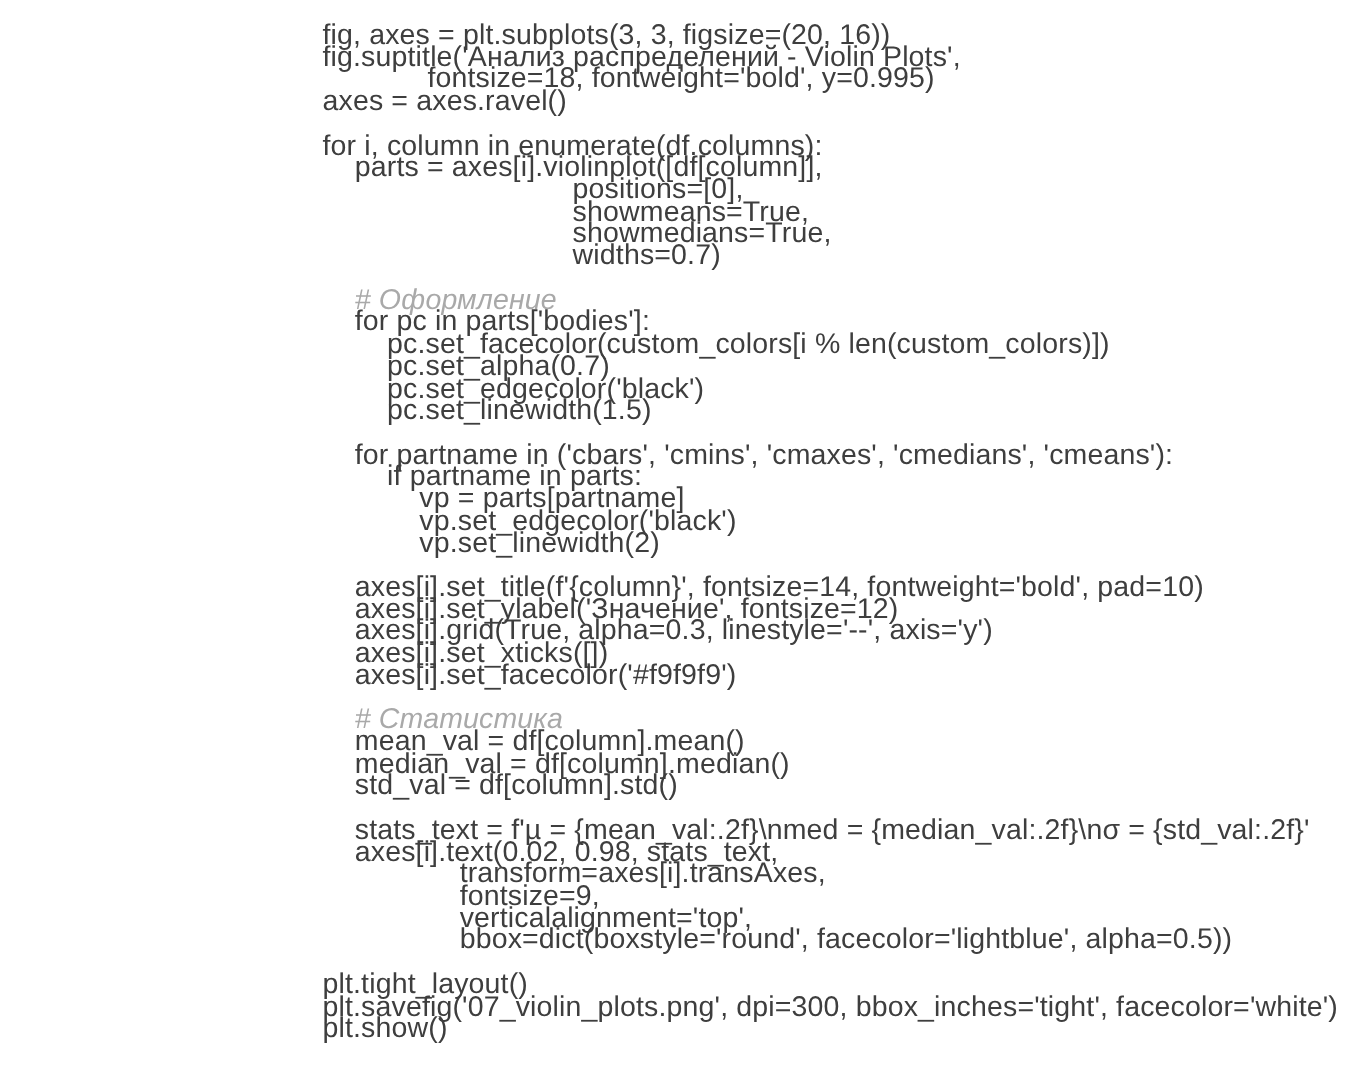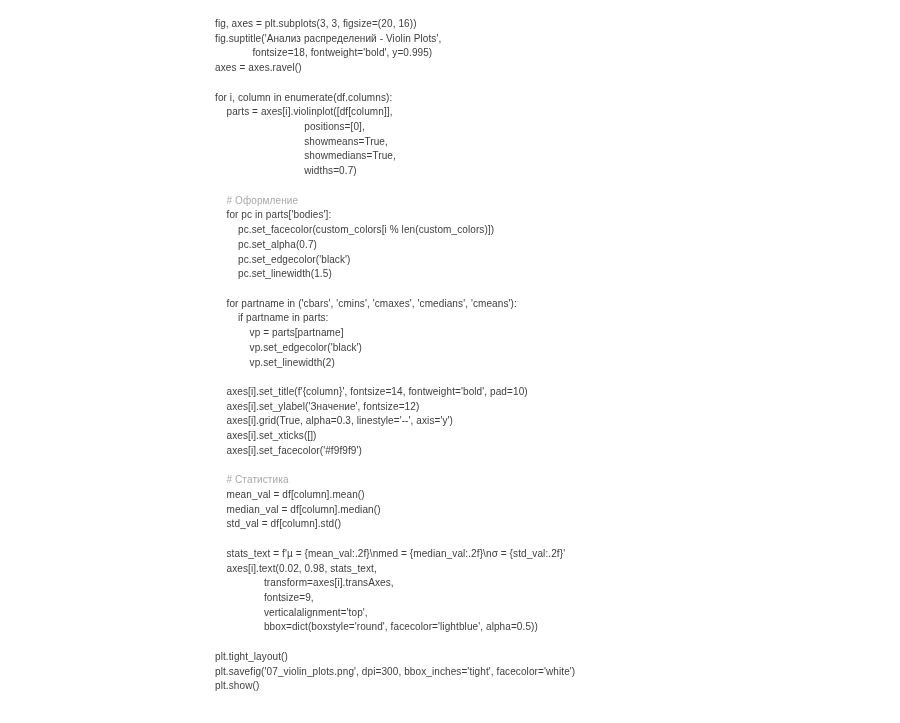--- a/index.html
+++ b/index.html
@@ -12,29 +12,30 @@
     background: #ffffff;
     overflow: hidden;
     position: relative;
     font-family: "Liberation Sans", "DejaVu Sans", sans-serif;
   }
   .code-block {
     position: absolute;
     left: 215px;
     top: 17px;
     font-family: "Liberation Sans", "DejaVu Sans", sans-serif;
-    font-size: 10px;
+    font-size: 19px;
     line-height: 14.72px;
     white-space: pre;
     color: var(--code-color, #3e3e3e);
     letter-spacing: 0.1px;
   }
   .code-line {
     min-height: 14.72px;
   }
   .code-line.comment {
     color: var(--comment-color, #a9a9a9);
+    font-style: italic;
   }
 </style>
 </head>
 <body style="background: rgb(255, 255, 255);">
 
 <div class="code-block" id="code-container"><div class="code-line">fig, axes = plt.subplots(3, 3, figsize=(20, 16))</div><div class="code-line">fig.suptitle('Анализ распределений - Violin Plots',</div><div class="code-line">             fontsize=18, fontweight='bold', y=0.995)</div><div class="code-line">axes = axes.ravel()</div><div class="code-line"> </div><div class="code-line">for i, column in enumerate(df.columns):</div><div class="code-line">    parts = axes[i].violinplot([df[column]],</div><div class="code-line">                               positions=[0],</div><div class="code-line">                               showmeans=True,</div><div class="code-line">                               showmedians=True,</div><div class="code-line">                               widths=0.7)</div><div class="code-line"> </div><div class="code-line comment">    # Оформление</div><div class="code-line">    for pc in parts['bodies']:</div><div class="code-line">        pc.set_facecolor(custom_colors[i % len(custom_colors)])</div><div class="code-line">        pc.set_alpha(0.7)</div><div class="code-line">        pc.set_edgecolor('black')</div><div class="code-line">        pc.set_linewidth(1.5)</div><div class="code-line"> </div><div class="code-line">    for partname in ('cbars', 'cmins', 'cmaxes', 'cmedians', 'cmeans'):</div><div class="code-line">        if partname in parts:</div><div class="code-line">            vp = parts[partname]</div><div class="code-line">            vp.set_edgecolor('black')</div><div class="code-line">            vp.set_linewidth(2)</div><div class="code-line"> </div><div class="code-line">    axes[i].set_title(f'{column}', fontsize=14, fontweight='bold', pad=10)</div><div class="code-line">    axes[i].set_ylabel('Значение', fontsize=12)</div><div class="code-line">    axes[i].grid(True, alpha=0.3, linestyle='--', axis='y')</div><div class="code-line">    axes[i].set_xticks([])</div><div class="code-line">    axes[i].set_facecolor('#f9f9f9')</div><div class="code-line"> </div><div class="code-line comment">    # Статистика</div><div class="code-line">    mean_val = df[column].mean()</div><div class="code-line">    median_val = df[column].median()</div><div class="code-line">    std_val = df[column].std()</div><div class="code-line"> </div><div class="code-line">    stats_text = f'µ = {mean_val:.2f}\nmed = {median_val:.2f}\nσ = {std_val:.2f}'</div><div class="code-line">    axes[i].text(0.02, 0.98, stats_text,</div><div class="code-line">                 transform=axes[i].transAxes,</div><div class="code-line">                 fontsize=9,</div><div class="code-line">                 verticalalignment='top',</div><div class="code-line">                 bbox=dict(boxstyle='round', facecolor='lightblue', alpha=0.5))</div><div class="code-line"> </div><div class="code-line">plt.tight_layout()</div><div class="code-line">plt.savefig('07_violin_plots.png', dpi=300, bbox_inches='tight', facecolor='white')</div><div class="code-line">plt.show()</div></div>
 
 </body></html>

